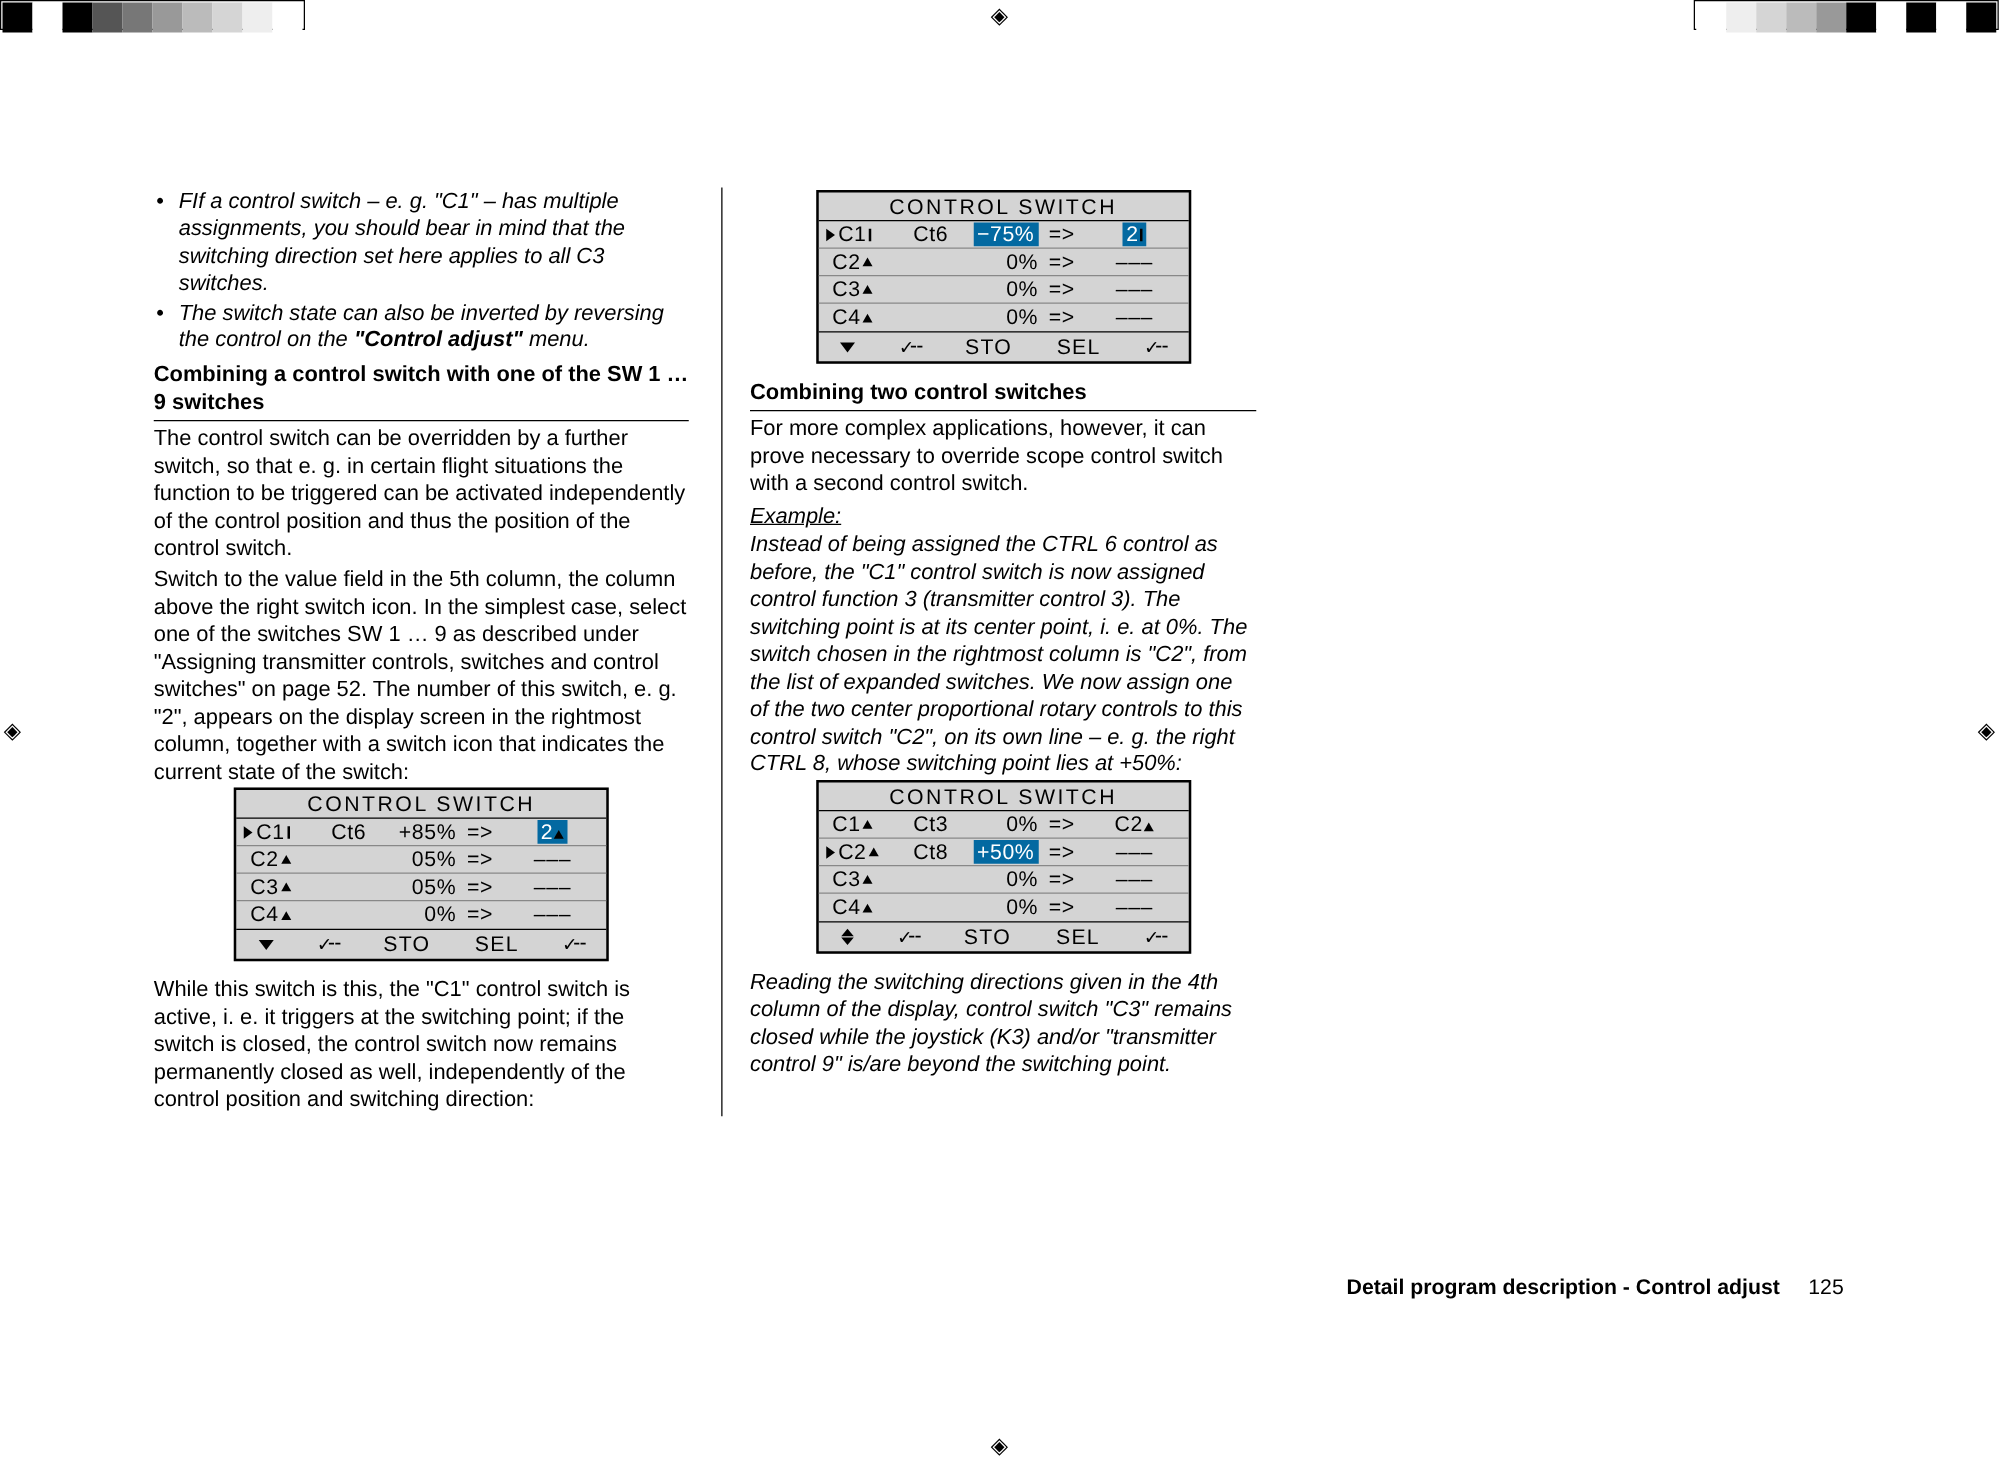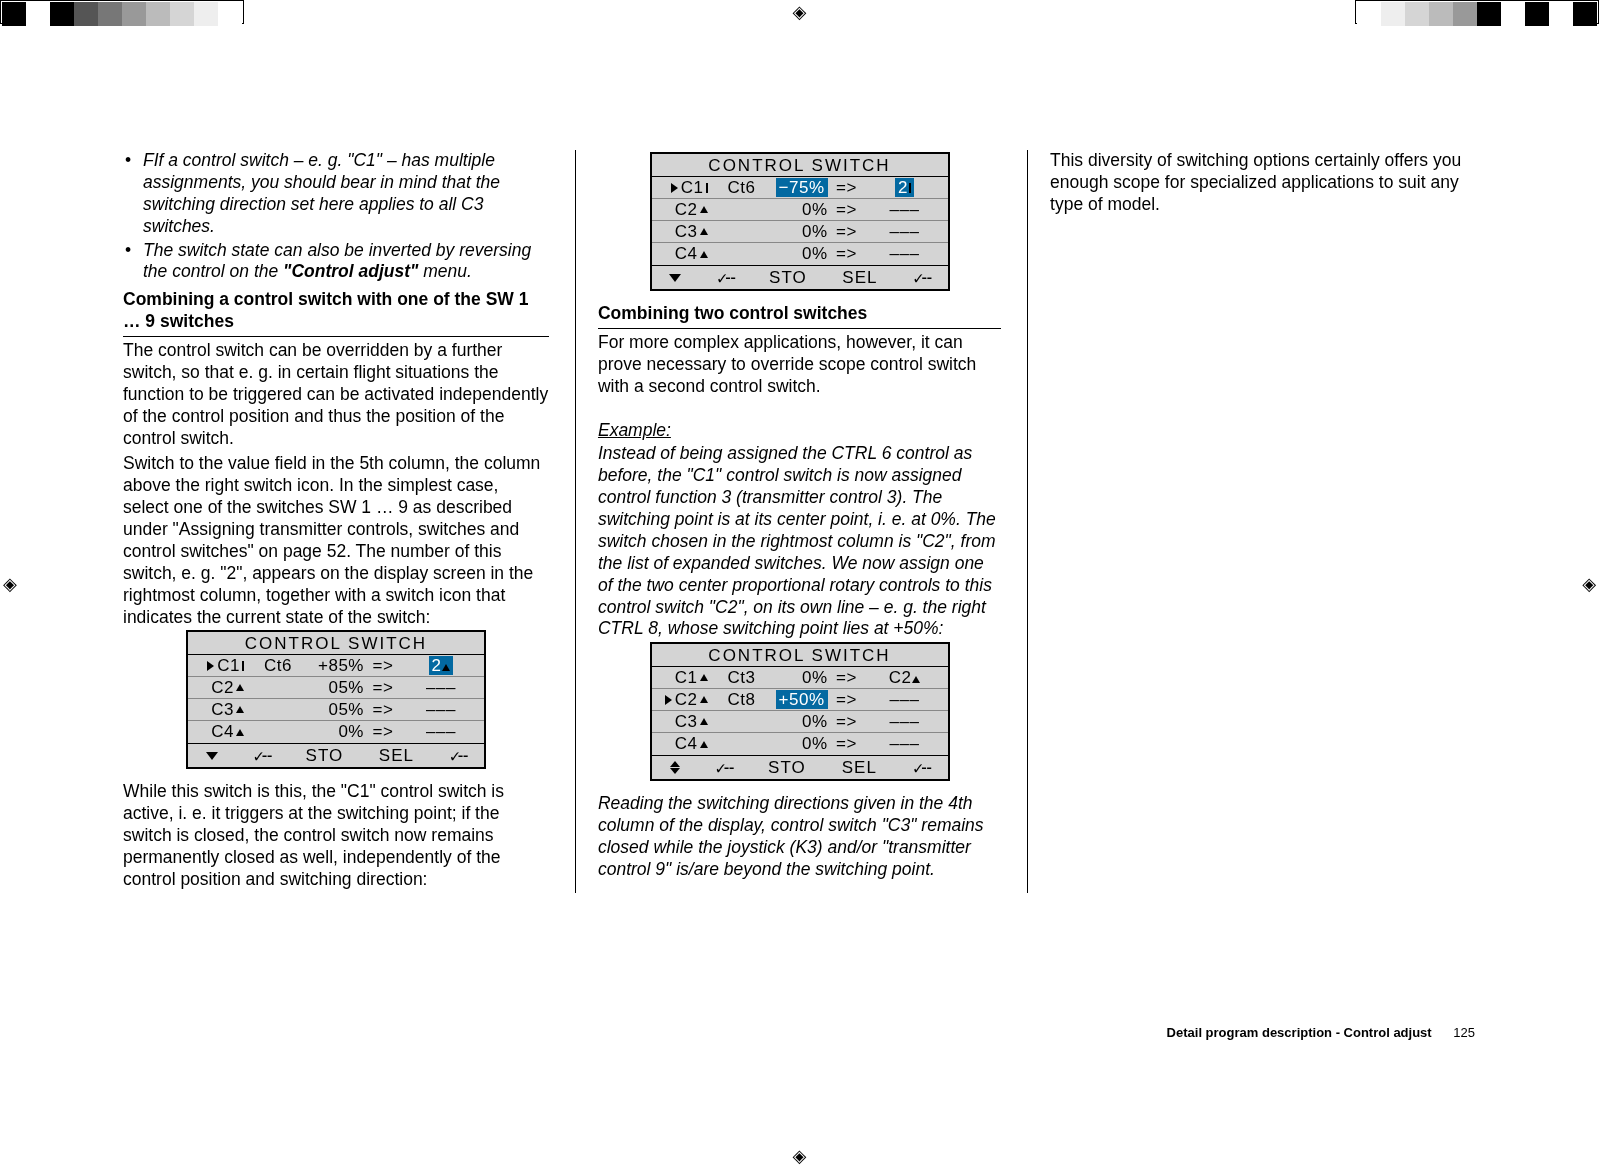--- a/index.html
+++ b/index.html
@@ -61,42 +61,42 @@
     font-size: 17px;
   }
   .lcd-title { text-align: center; padding: 2px 0 0 0; letter-spacing: 2px; }
   .lcd-body { border-top: 1px solid #000; }
   .lcd-row {
     display: flex; align-items: center;
     border-bottom: 1px solid #888;
     height: 22px;
   }
   .lcd-row:last-child { border-bottom: 0; }
-  .cA { width: 56px; padding-left: 6px; display:flex; align-items:center; gap:1px;justify-content:flex-end; }
+  .cA { width: 56px; padding-left: 6px; display:flex; align-items:center; gap:1px; }
   .cB { width: 48px; text-align: right; }
   .cC { width: 76px; text-align: right; padding-right: 4px; }
   .cD { width: 30px; text-align: center; }
   .cE { flex: 1; text-align: center; position: relative; }
   .tri { display:inline-block; width:0;height:0;border-top:5px solid transparent;border-bottom:5px solid transparent;border-left:7px solid #000; margin-right:2px; vertical-align:middle;}
   .swv { display:inline-block; width:0;height:0;border-left:4px solid transparent;border-right:4px solid transparent;border-bottom:7px solid #000; margin-left:1px;}
   .swbar { display:inline-block; width:2px; height:10px; background:#000; margin-left:1px; vertical-align:middle;}
   .hi { background:#0369a1; color:#fff; padding:0 3px; }
   .lcd-foot {
     display:flex; border-top:1px solid #000; height:24px; align-items:center; justify-content:space-around;
   }
   .foot-item { letter-spacing:1px; }
   .arrow-dn { display:inline-block; width:0;height:0;border-left:6px solid transparent;border-right:6px solid transparent;border-top:8px solid #000;}
   .arrow-ud { display:inline-block; }
   .arrow-ud::before{content:"";display:block;width:0;height:0;border-left:5px solid transparent;border-right:5px solid transparent;border-bottom:6px solid #000;margin-bottom:1px;}
   .arrow-ud::after{content:"";display:block;width:0;height:0;border-left:5px solid transparent;border-right:5px solid transparent;border-top:6px solid #000;}
   .squig { font-family: monospace; letter-spacing:-2px; }
   
   .page-footer {
     position: absolute; bottom: 0; right: 0;
-    font-size: 13px;
+    font-size: 17px;
   }
   .page-footer .lbl { font-weight: bold; margin-right: 18px; }
 </style>
 </head>
 <body>
 
 <span class="reg-mark reg-top">◈</span>
 <span class="reg-mark reg-bot">◈</span>
 <span class="reg-mark reg-left">◈</span>
 <span class="reg-mark reg-right">◈</span>
@@ -221,21 +221,21 @@
       <span class="squig">✓╌</span>
       <span class="foot-item">STO</span>
       <span class="foot-item">SEL</span>
       <span class="squig">✓╌</span>
     </div>
   </div>
 
   <p class="bold">Combining two control switches</p>
   <div class="sep"></div>
   <p>For more complex applications, however, it can prove necessary to override scope control switch with a second control switch.</p>
-  <p class="ital ul" style="margin-top:22px">Example:</p>
+  <p class="ital ul" style="margin-top:4px">Example:</p>
   <p class="ital">Instead of being assigned the CTRL 6 control as before, the "C1" control switch is now assigned control function 3 (transmitter control 3). The switching point is at its center point, i. e. at 0%. The switch chosen in the rightmost column is "C2", from the list of expanded switches. We now assign one of the two center proportional rotary controls to this control switch "C2", on its own line – e. g. the right CTRL 8, whose switching point lies at +50%:</p>
 
   <div class="lcd">
     <div class="lcd-title">CONTROL  SWITCH</div>
     <div class="lcd-body" id="lcd3-body">
             <div class="lcd-row">
               <div class="cA">&nbsp;C1<span class="swv"></span></div>
               <div class="cB">Ct3</div>
               <div class="cC">0%</div>
               <div class="cD">=&gt;</div>
@@ -268,23 +268,20 @@
       <span class="squig">✓╌</span>
       <span class="foot-item">STO</span>
       <span class="foot-item">SEL</span>
       <span class="squig">✓╌</span>
     </div>
   </div>
 
   <p class="ital">Reading the switching directions given in the 4th column of the display, control switch "C3" remains closed while the joystick (K3) and/or "transmitter control 9" is/are beyond the switching point.</p>
 </div>
 
-<div class="col right">
-  <p>This diversity of switching options certainly offers you enough scope for specialized applications to suit any type of model.</p>
-</div>
 
 </div>
 
 <div class="page-footer">
   <span class="lbl">Detail program description - Control adjust</span>
   <span>125</span>
 </div>
 </div>
 
 </body></html>

